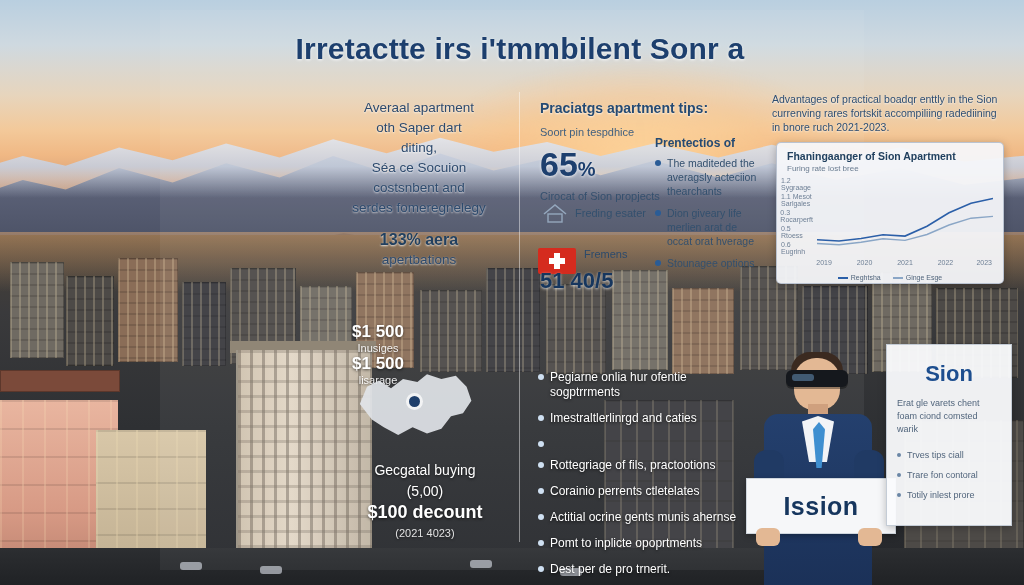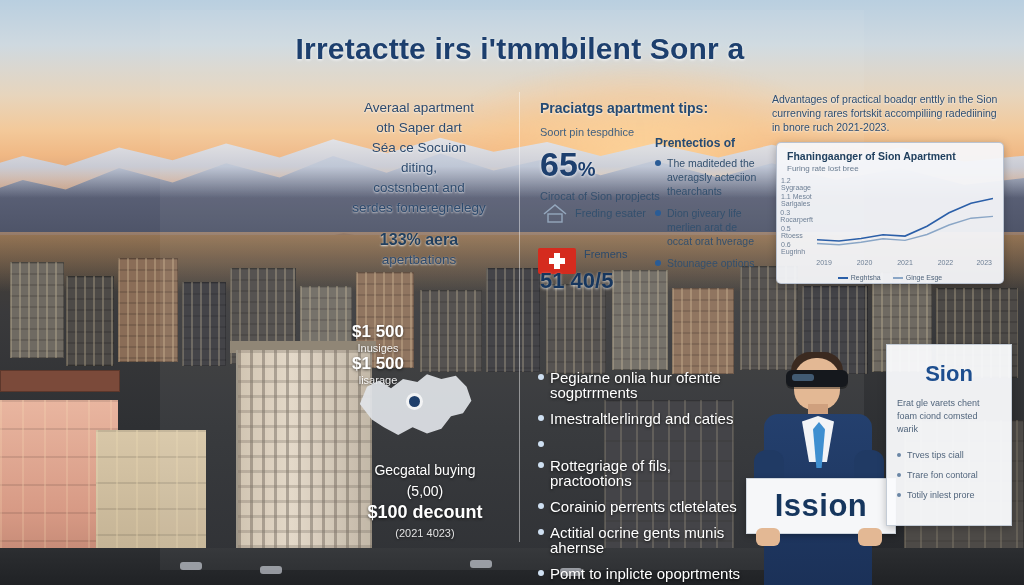--- a/index.html
+++ b/index.html
@@ -285,21 +285,21 @@
   .bullet .dot {
     width: 6px; height: 6px; border-radius: 50%; background: #2a5c96; margin-top: 4px; flex: none;
   }
 
   .bullets-main {
     position: absolute;
     left: 538px; top: 370px; width: 215px;
   }
   .bullets-main .bullet {
     color: #ffffff;
-    font-size: 15px;
+    font-size: 12px;
     line-height: 15px;
     text-shadow: 0 1px 3px rgba(0,0,0,.7);
     margin-bottom: 11px;
   }
   .bullets-main .dot { background: #cfe0f2; }
 
   .card-chart {
     position: absolute;
     left: 748px; top: 142px; width: 226px; height: 140px;
     background: rgba(245,247,250,0.94);
@@ -396,21 +396,21 @@
     position: absolute; left: 116px; top: 198px; width: 24px; height: 18px;
     background: #e3b894; border-radius: 6px;
   }
   .sign {
     position: absolute; left: 4px; top: 148px; width: 148px; height: 54px;
     background: #f6f7f9; border: 1px solid #cfd6de;
     box-shadow: 0 2px 6px rgba(0,0,0,.3);
     display: flex; align-items: center; justify-content: center;
   }
   .sign span {
-    color: #16365e; font-size: 31px; font-weight: bold; letter-spacing: .5px;
+    color: #16365e; font-size: 25px; font-weight: bold; letter-spacing: .5px;
   }
 
   .card-sion {
     position: absolute;
     left: 886px; top: 344px; width: 124px; height: 180px;
     background: rgba(250,251,253,0.95);
     border: 1px solid rgba(190,198,210,.9);
     box-shadow: 0 2px 8px rgba(0,0,0,.25);
   }
   .card-sion .cs-title {
@@ -518,22 +518,22 @@
   <div class="car" style="left:560px;top:568px"></div>
 
   <div class="overlay"></div>
   <div class="divider-v"></div>
 
   <div class="title">Irretactte irs i'tmmbilent Sonr a</div>
 
   <div class="col-left">
     <div>Averaal apartment</div>
     <div>oth Saper dart</div>
+    <div>diting,</div>
     <div>Séa ce Socuion</div>
-    <div>diting,</div>
     <div>costsnbent and</div>
     <div>serdes fomeregnelegy</div>
     <span class="big-pct">133% aera</span>
     <div>apertbations</div>
   </div>
 
   <div class="price-row">
     <div class="price-cell">
       <div class="amt">$1 500</div>
       <div class="lbl">Inusiges</div>

